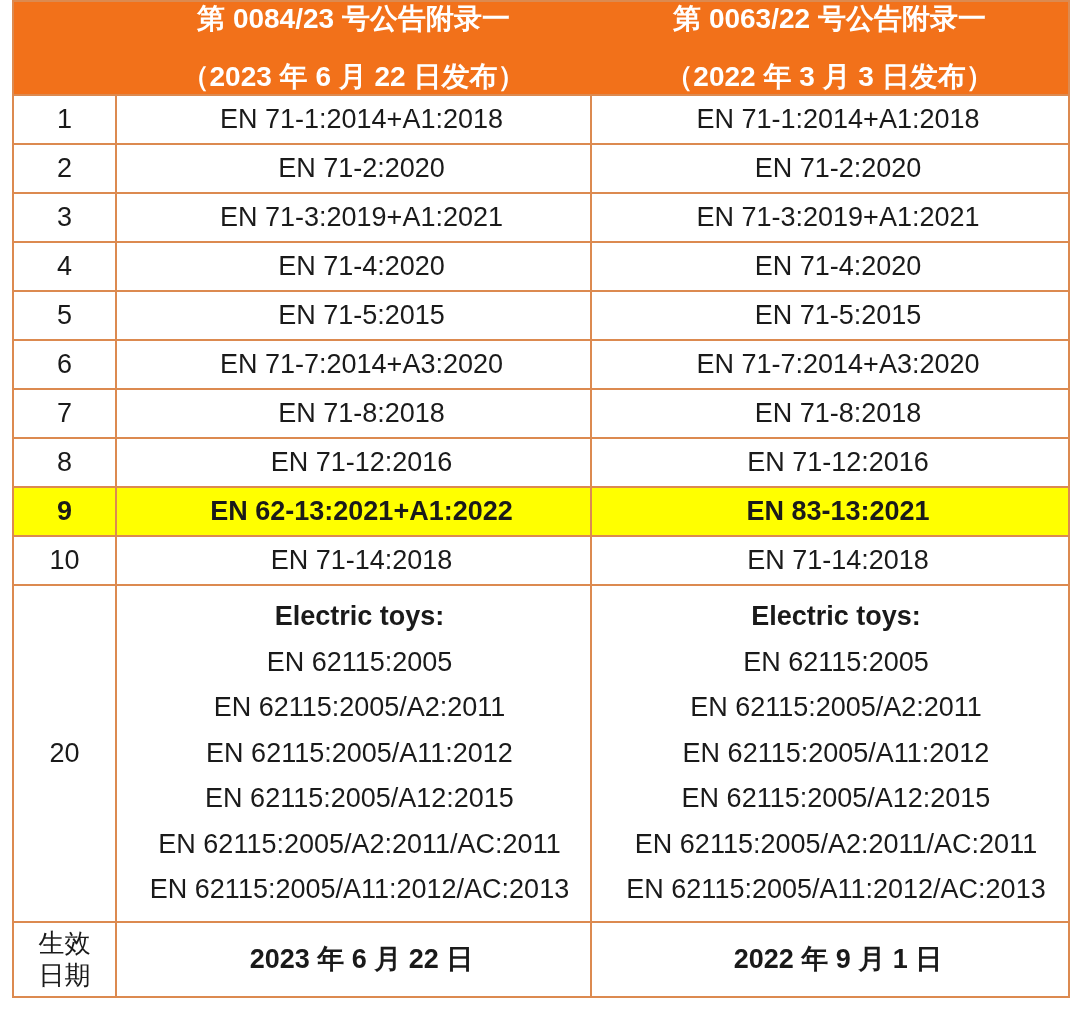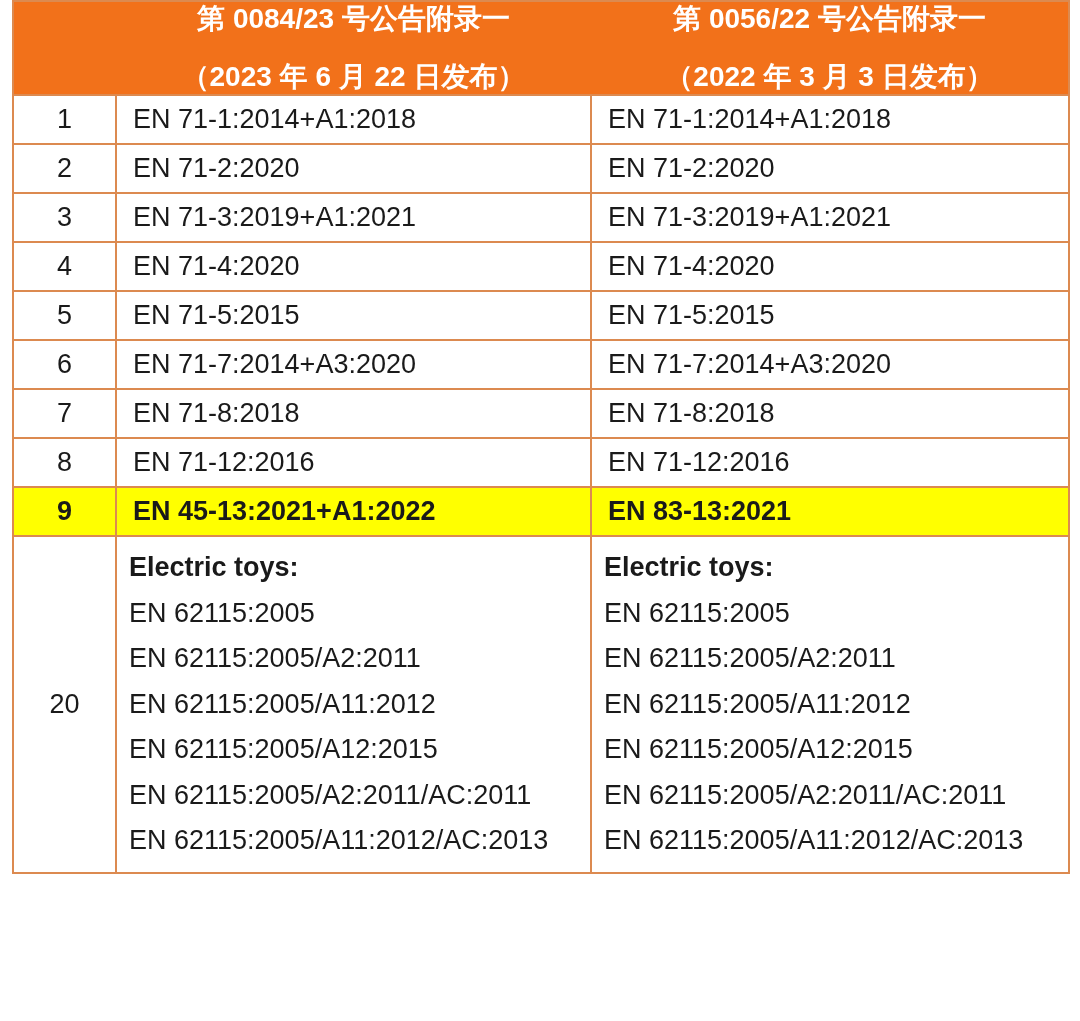--- a/index.html
+++ b/index.html
@@ -45,21 +45,21 @@
     vertical-align:middle;
     font-size:27px;
     background:#FFFFFF;
   }
   td.num{
     text-align:center;
     height:49px;
   }
   td.std{
     padding-left:16px;
-    text-align:left;
+    text-align:center;
   }
   tr.highlight td{background:var(--highlight);font-weight:bold;}
   tr.row-multi td{height:333px;}
   td.std.multi{vertical-align:middle;padding-top:8px;padding-bottom:8px;padding-left:12px;}
   td.std.multi .line{line-height:45.5px;}
   td.std.multi .line:first-child{font-weight:bold;}
   tr.footer-row td{height:75px;}
   tr.footer-row td.std{font-weight:bold;}
   td.effective{font-size:26px;text-align:center;}
   td.effective .wrap2{display:inline-block;width:2em;line-height:32px;text-align:center;}
@@ -75,21 +75,21 @@
         <col class="c-b">
       </colgroup>
     <thead>
       <tr>
         <th></th>
         <th>
           <div class="hline">第 0084/23 号公告附录一</div>
           <div class="hline">（2023 年 6 月 22 日发布）</div>
         </th>
         <th>
-          <div class="hline">第 0056/22 号公告附录一</div>
+          <div class="hline">第 0063/22 号公告附录一</div>
           <div class="hline">（2022 年 3 月 3 日发布）</div>
         </th>
       </tr>
     </thead>
     <tbody>
       <tr>
         <td class="num">1</td>
         <td class="std">EN 71-1:2014+A1:2018</td>
         <td class="std">EN 71-1:2014+A1:2018</td>
       </tr>
@@ -123,22 +123,27 @@
         <td class="std">EN 71-8:2018</td>
         <td class="std">EN 71-8:2018</td>
       </tr>
       <tr>
         <td class="num">8</td>
         <td class="std">EN 71-12:2016</td>
         <td class="std">EN 71-12:2016</td>
       </tr>
       <tr class="highlight">
         <td class="num">9</td>
-        <td class="std">EN 45-13:2021+A1:2022</td>
+        <td class="std">EN 62-13:2021+A1:2022</td>
         <td class="std">EN 83-13:2021</td>
+      </tr>
+      <tr>
+        <td class="num">10</td>
+        <td class="std">EN 71-14:2018</td>
+        <td class="std">EN 71-14:2018</td>
       </tr>
       <tr class="row-multi">
         <td class="num">20</td>
         <td class="std multi">
           <div class="line">Electric toys:</div>
           <div class="line">EN 62115:2005</div>
           <div class="line">EN 62115:2005/A2:2011</div>
           <div class="line">EN 62115:2005/A11:2012</div>
           <div class="line">EN 62115:2005/A12:2015</div>
           <div class="line">EN 62115:2005/A2:2011/AC:2011</div>
@@ -147,15 +152,22 @@
         <td class="std multi">
           <div class="line">Electric toys:</div>
           <div class="line">EN 62115:2005</div>
           <div class="line">EN 62115:2005/A2:2011</div>
           <div class="line">EN 62115:2005/A11:2012</div>
           <div class="line">EN 62115:2005/A12:2015</div>
           <div class="line">EN 62115:2005/A2:2011/AC:2011</div>
           <div class="line">EN 62115:2005/A11:2012/AC:2013</div>
         </td>
       </tr>
+      <tr class="footer-row">
+        <td class="num effective">
+          <span class="wrap2">生效日期</span>
+        </td>
+        <td class="std">2023 年 6 月 22 日</td>
+        <td class="std">2022 年 9 月 1 日</td>
+      </tr>
     </tbody>
   </table>
 </div>
 
 </body></html>

